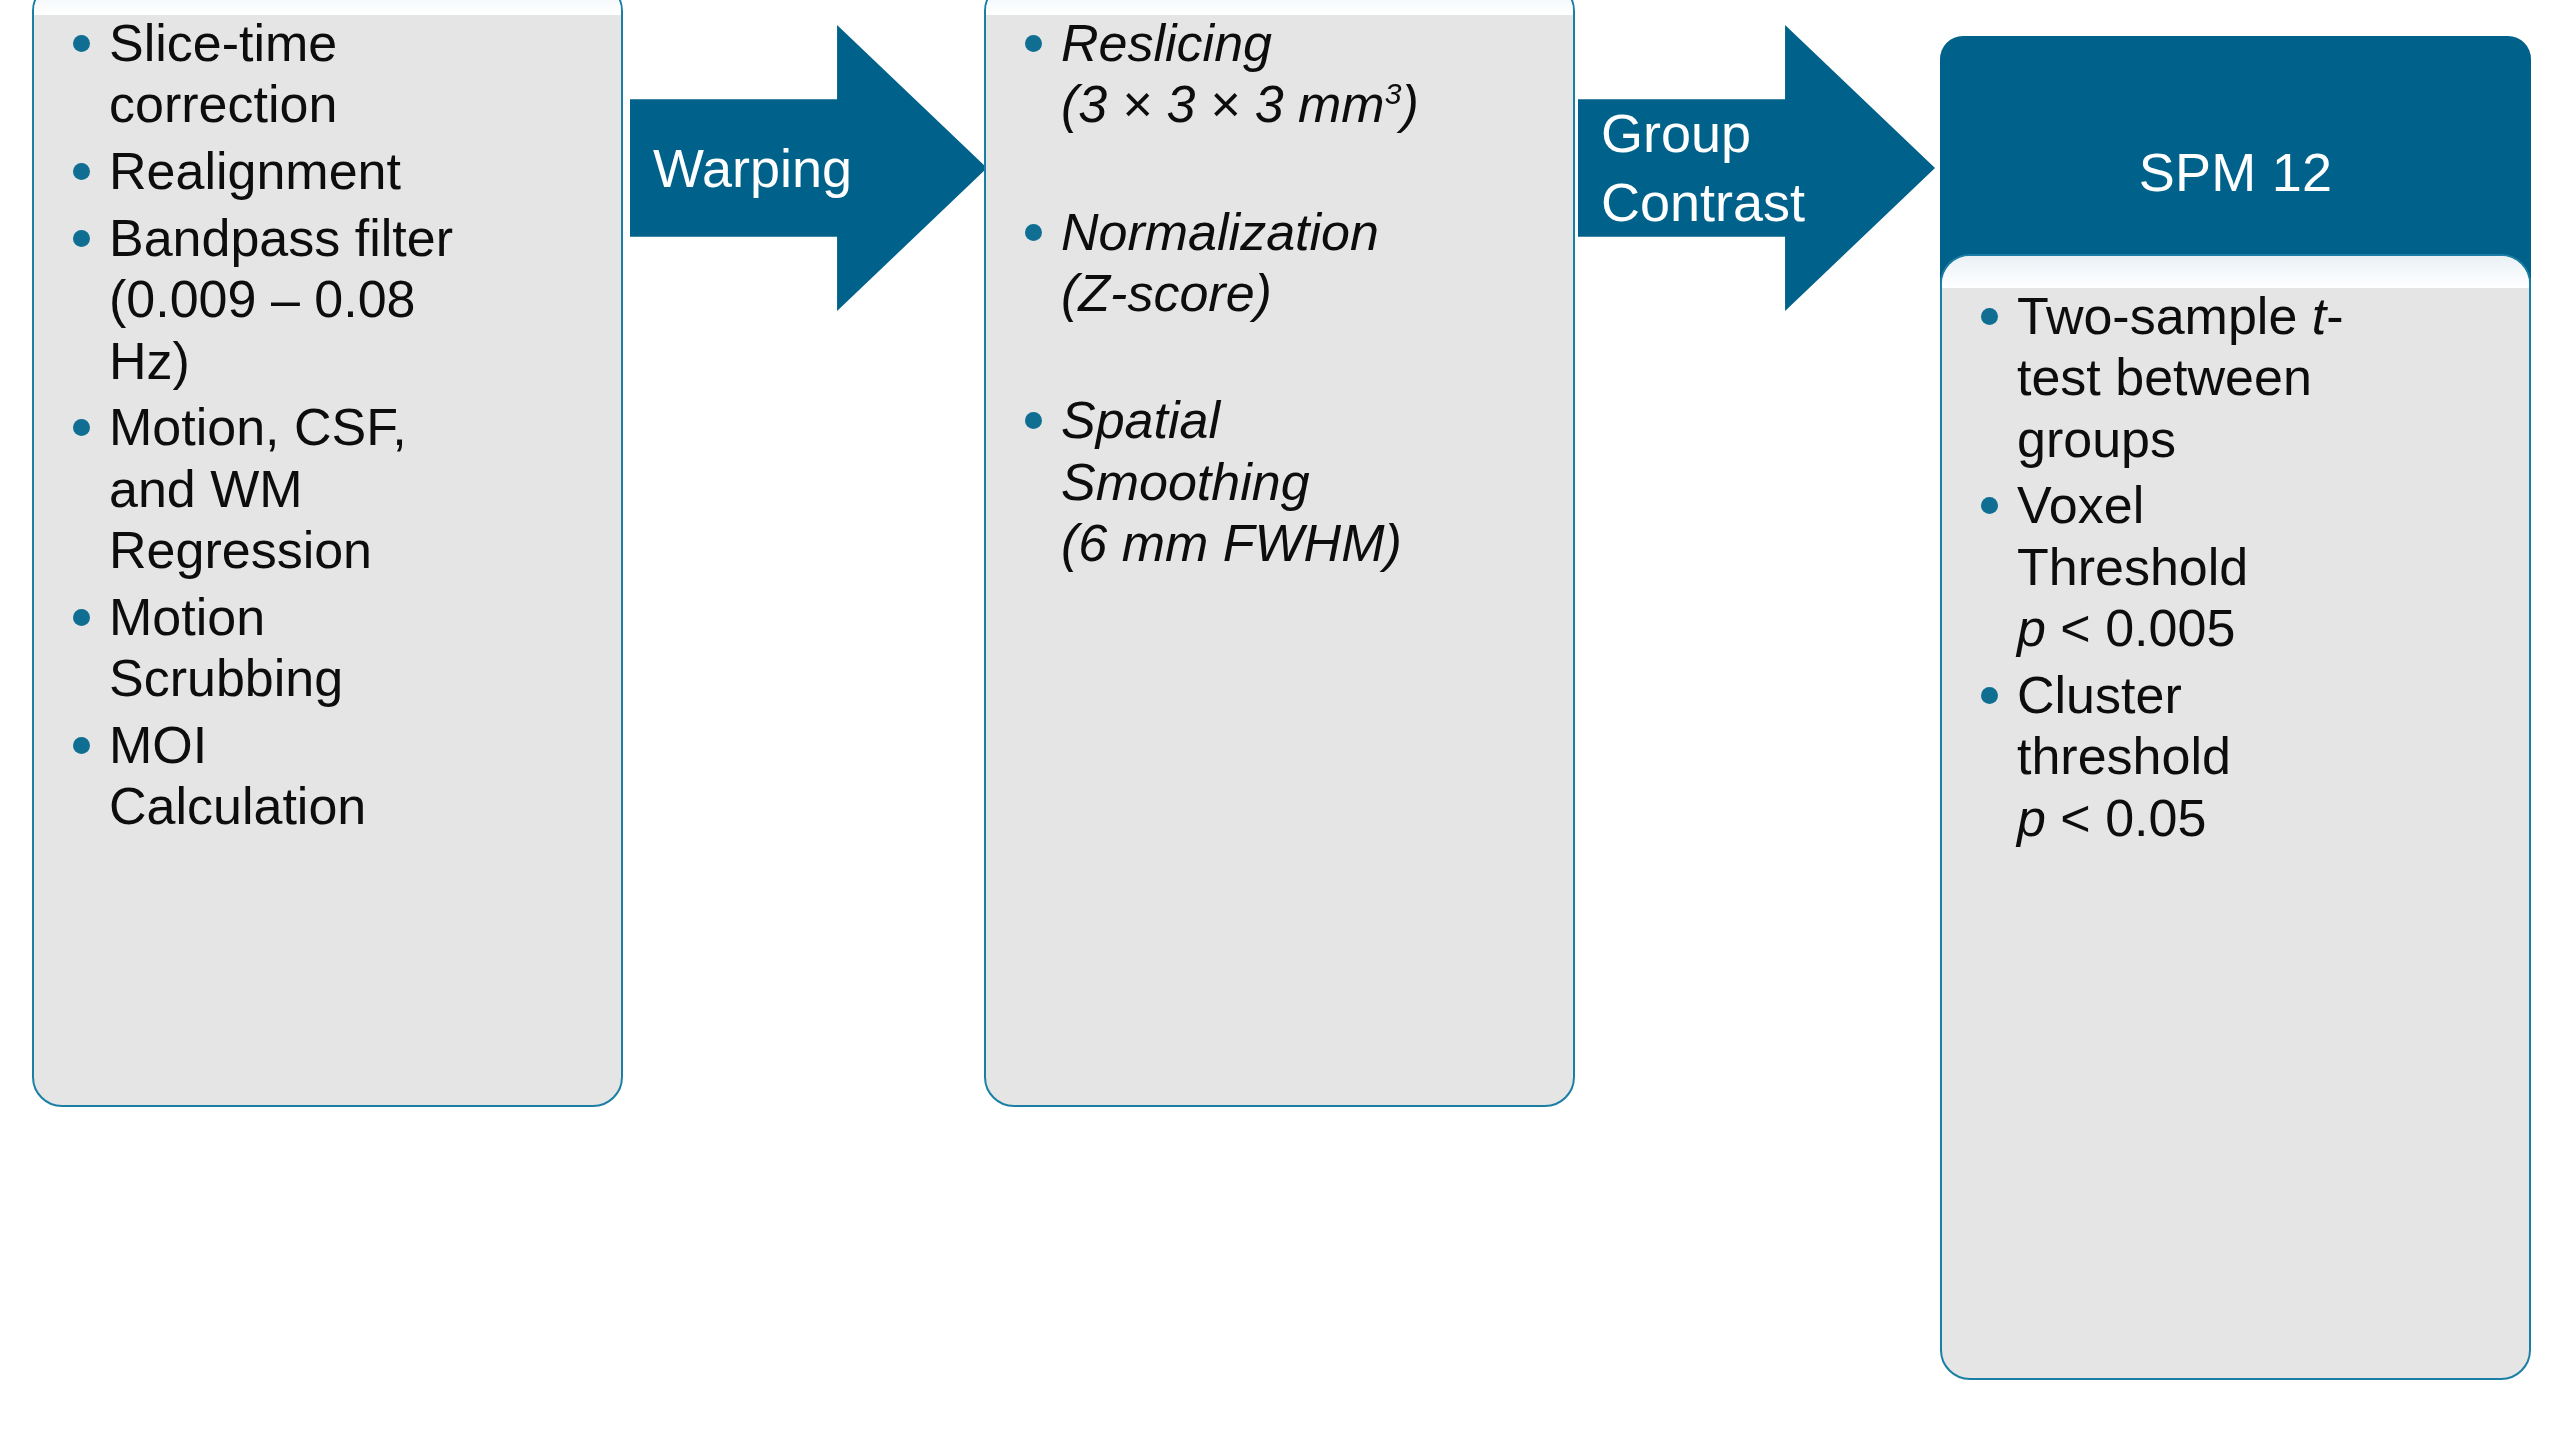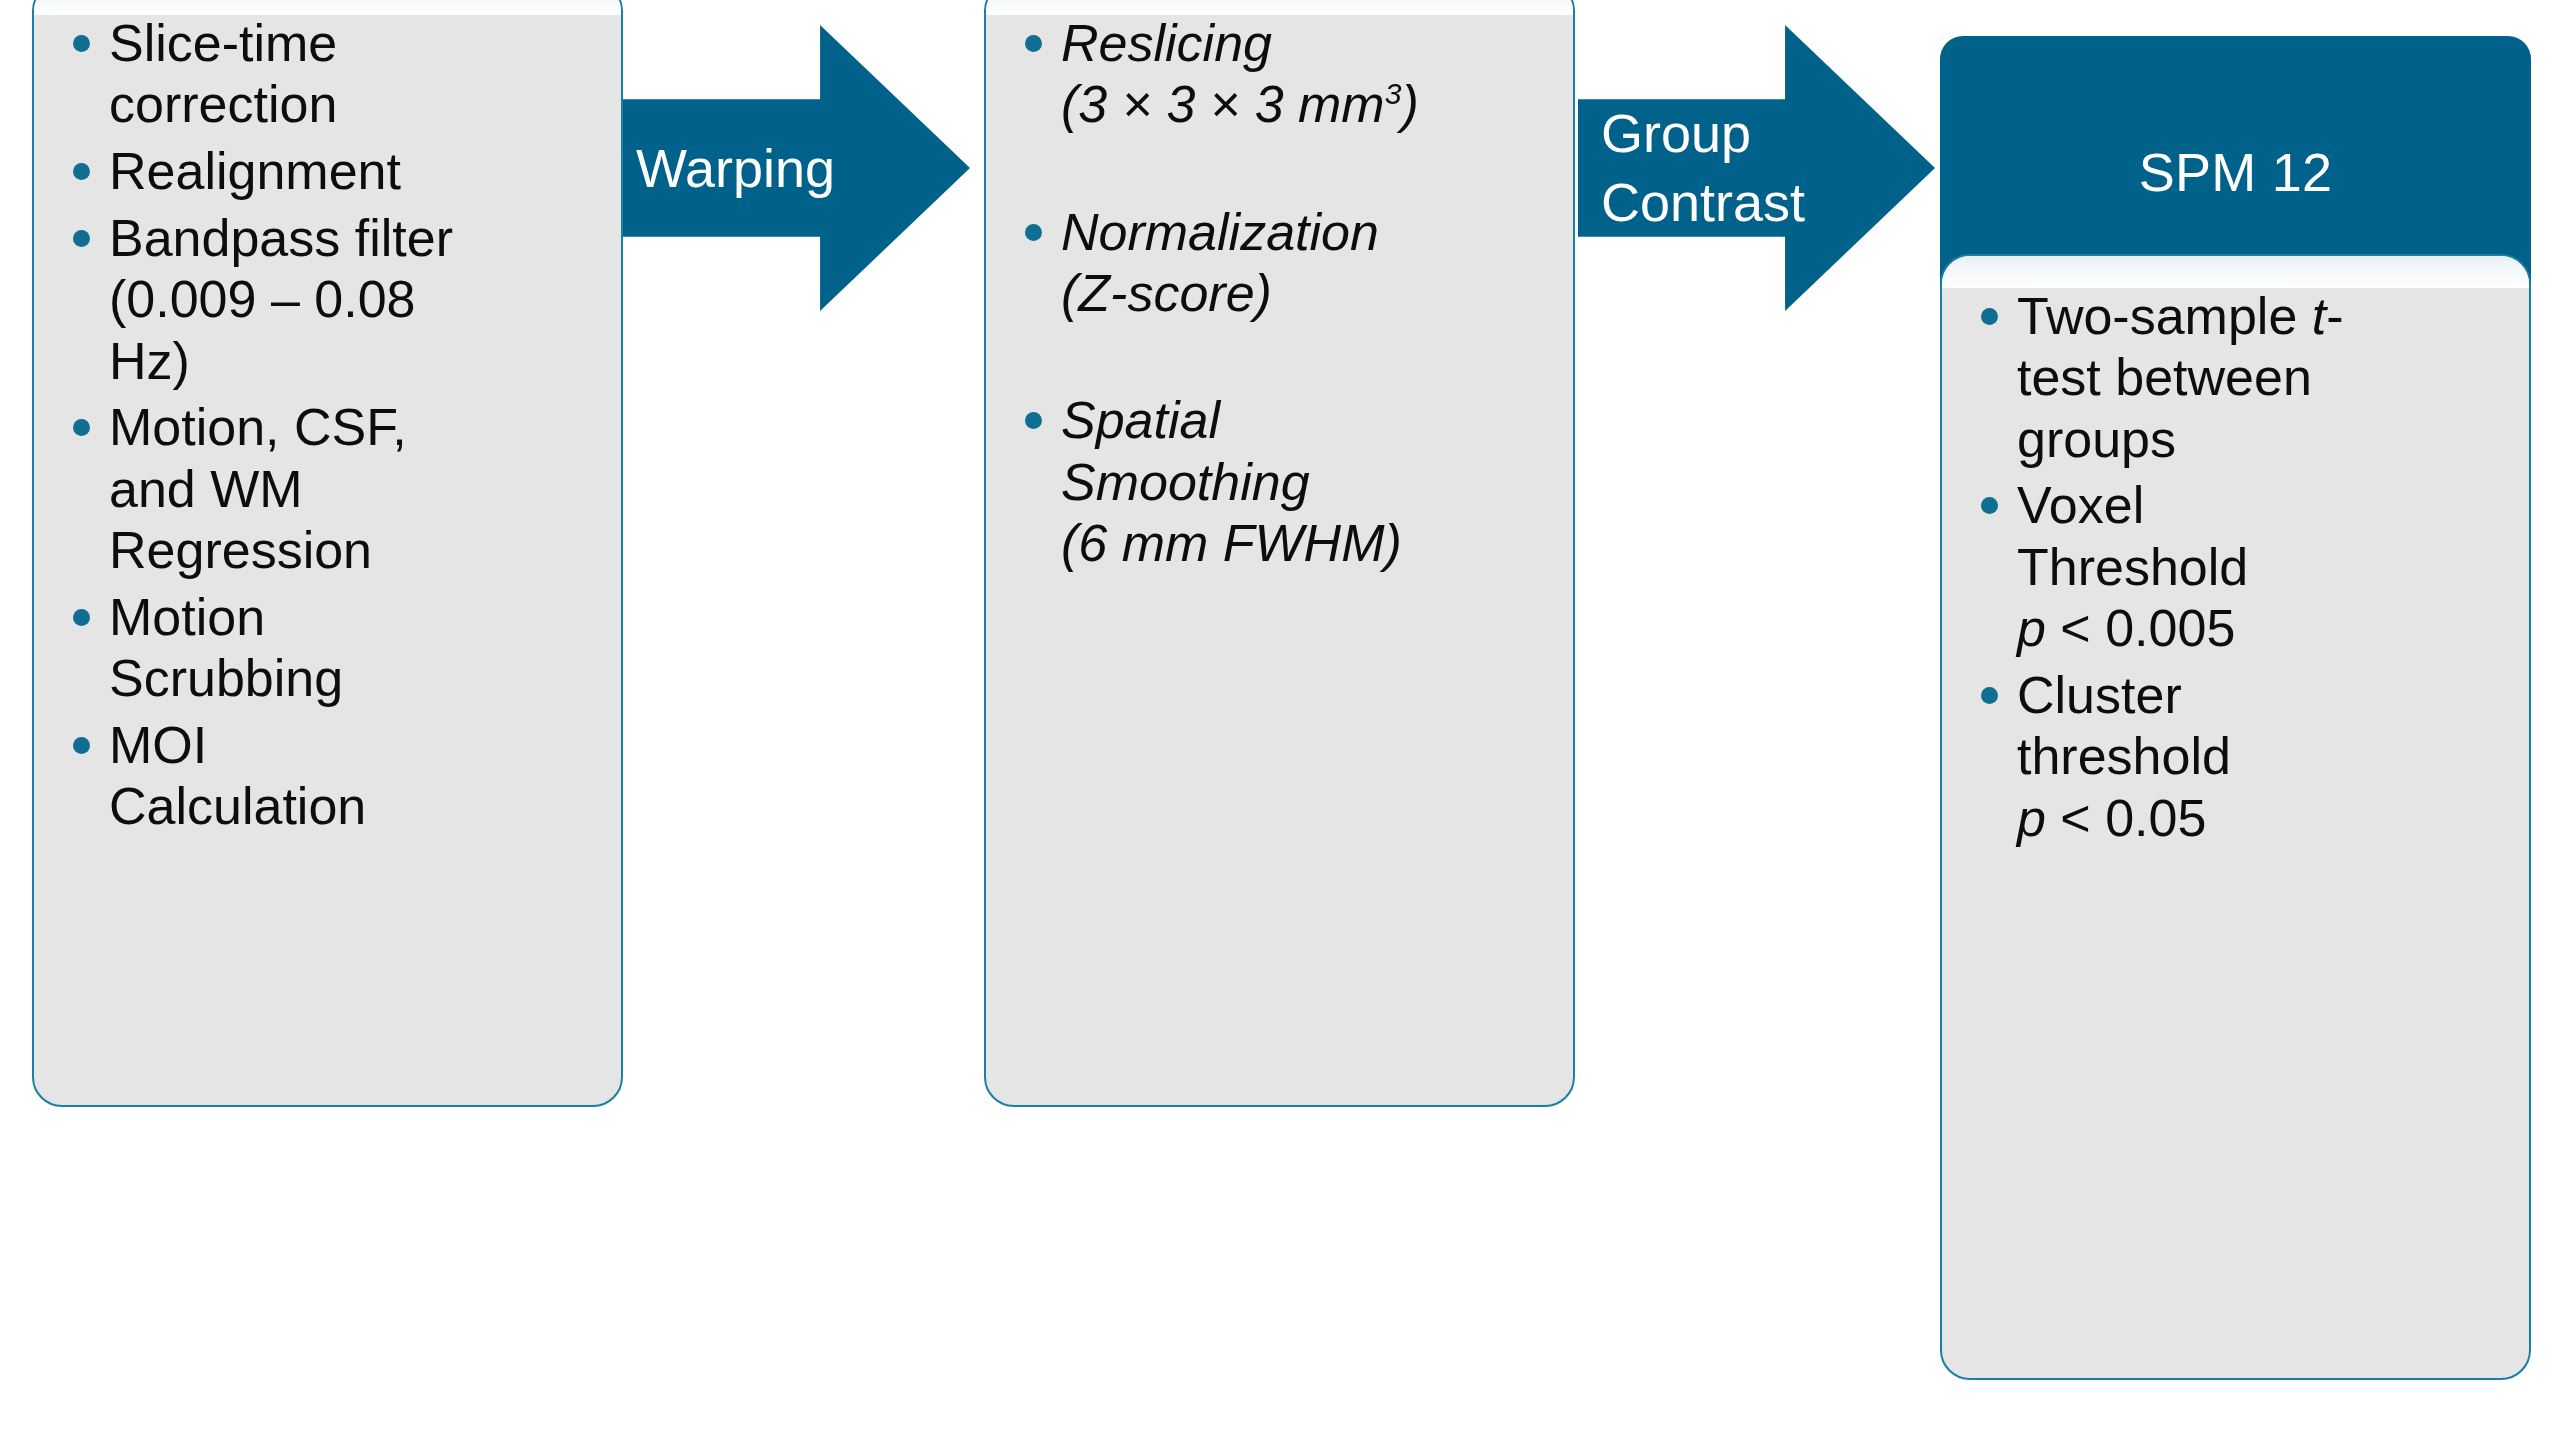--- a/index.html
+++ b/index.html
@@ -153,21 +153,21 @@
         </li>
         <li>
           <span class="dot"></span>
           <span class="txt">MOI</span>
           <span class="txt">Calculation</span>
         </li>
       </ul>
     </div>
   </div>
 
-  <div class="arrow" style="left:613px; top:25px; width:357px; height:286px;">
+  <div class="arrow" style="left:630px; top:25px; width:357px; height:286px;">
     <div class="arrow-shape"></div>
     <div class="arrow-label">
       <span>Warping</span>
     </div>
   </div>
 
   <div class="column" style="left:984px; width:591px;">
     <div class="col-card" style="height:1126px; margin-top:-55px;font-style:italic;">
       <div class="card-sheen"></div>
       <ul class="bullets spaced">

